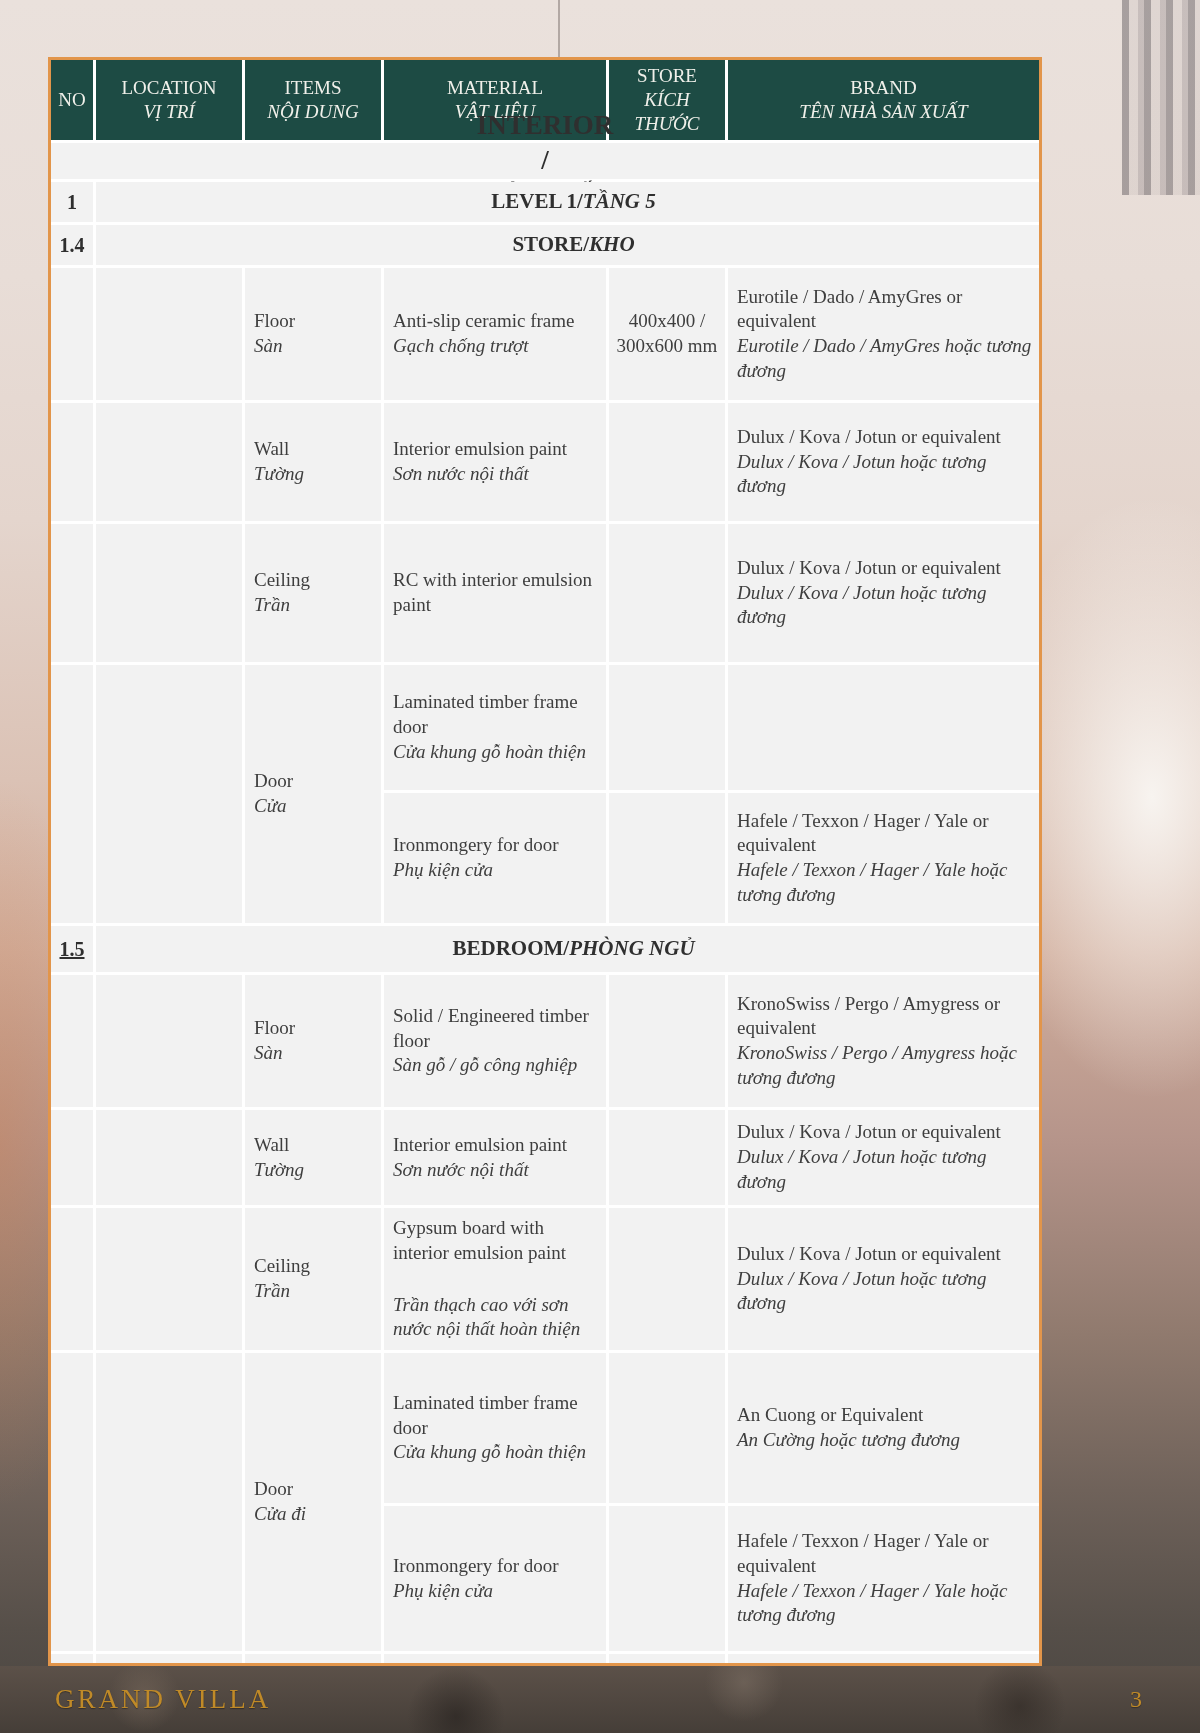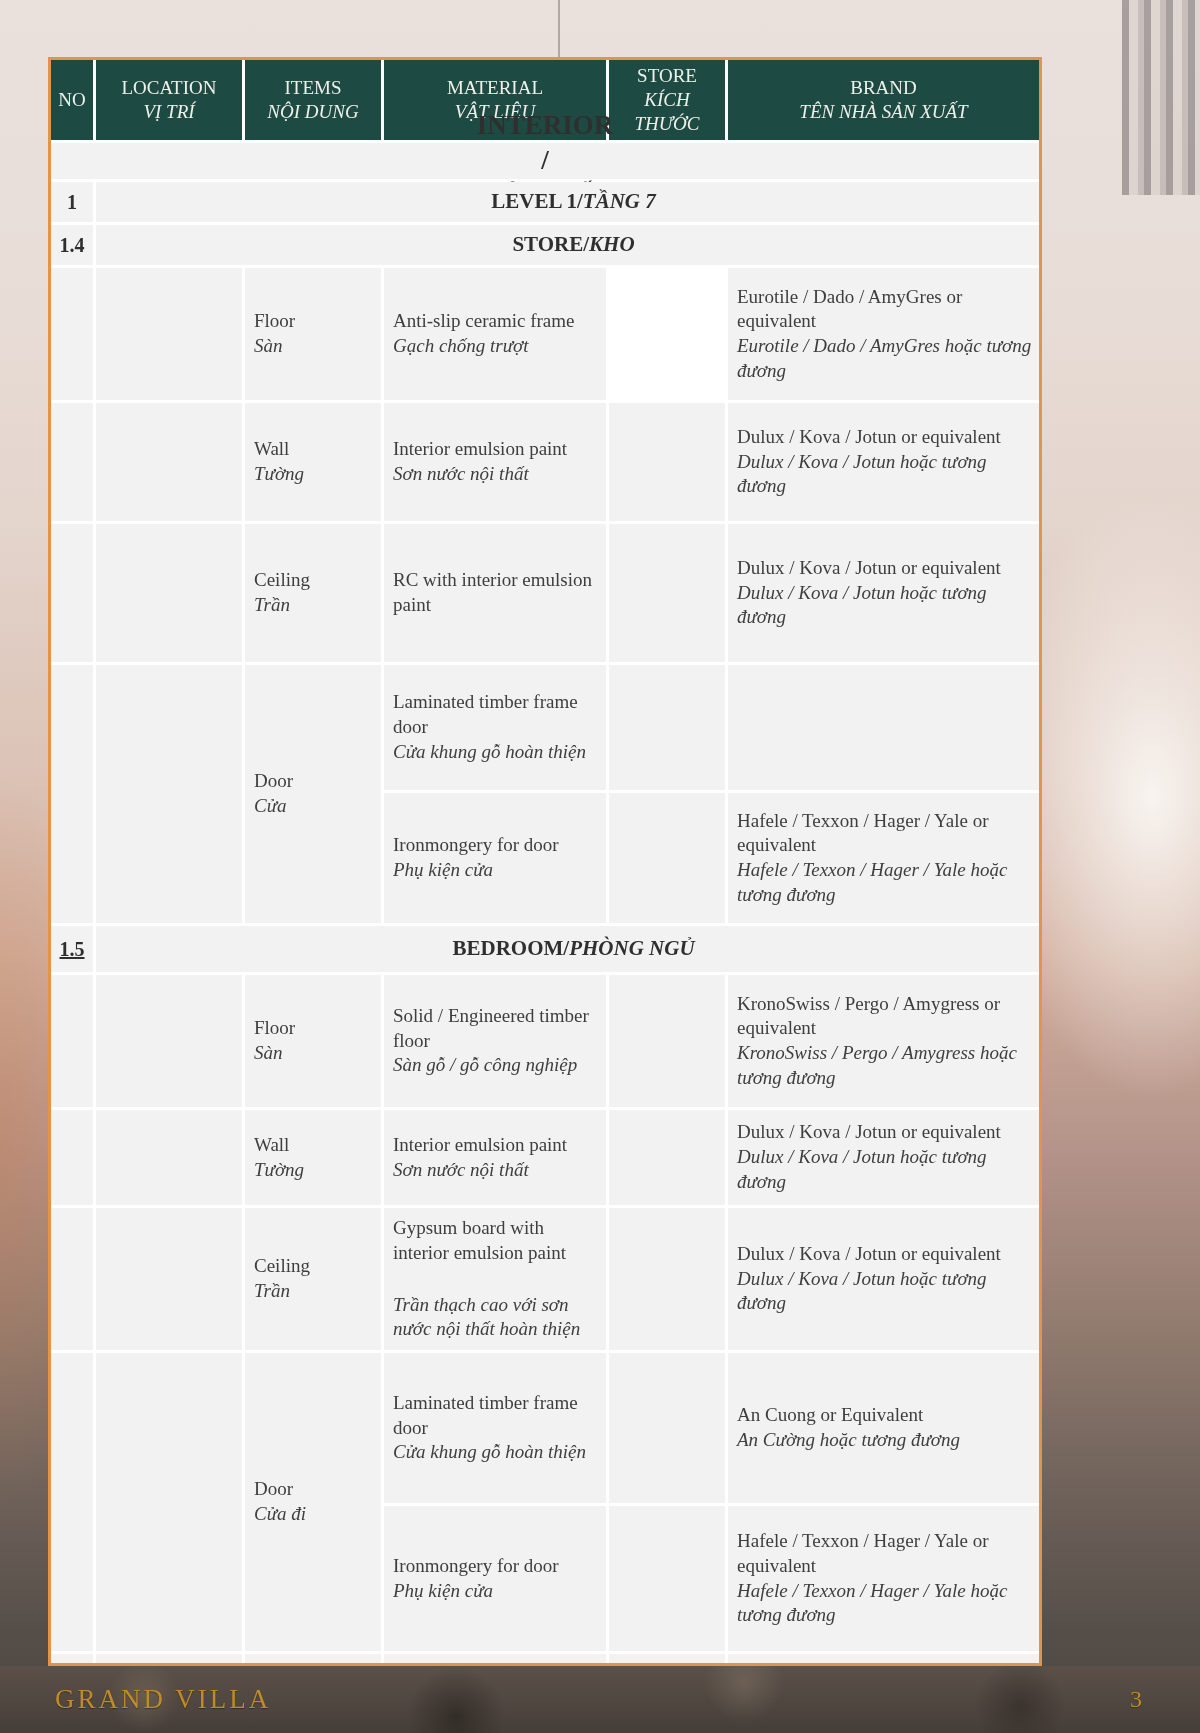--- a/index.html
+++ b/index.html
@@ -106,39 +106,42 @@
         <span>INTERIOR</span>
         <span> / </span>
         <span class="vi">NỘI THẤT</span>
       </div>
       <div class="cell num" style="grid-area: 3 / 1;">
         <span>1</span>
       </div>
       <div class="cell trow" style="grid-area: 3 / 2 / auto / span 5;">
         <span>LEVEL 1</span>
         <span> / </span>
-        <span class="vi">TẦNG 7</span>
+        <span class="vi">TẦNG 5</span>
       </div>
       <div class="cell num" style="grid-area: 4 / 1; text-align: center;">
         <span>1.4</span>
       </div>
       <div class="cell trow" style="grid-area: 4 / 2 / auto / span 5;">
         <span>STORE</span>
         <span> / </span>
         <span class="vi">KHO</span>
       </div>
       <div class="cell blank" style="grid-area: 5 / 1;"></div>
       <div class="cell blank" style="grid-area: 5 / 2;"></div>
       <div class="cell item-cell" style="grid-area: 5 / 3;">
         <div class="en">Floor</div>
         <div class="vi">Sàn</div>
       </div>
       <div class="cell material-cell" style="grid-area: 5 / 4;">
         <div class="en">Anti-slip ceramic frame</div>
         <div class="vi">Gạch chống trượt</div>
+      </div>
+      <div class="cell size-cell" style="grid-area: 5 / 5;">
+        <span>400x400 / 300x600 mm</span>
       </div>
       <div class="cell brand-cell" style="grid-area: 5 / 6;">
         <div class="en">Eurotile / Dado / AmyGres or equivalent</div>
         <div class="vi">Eurotile / Dado / AmyGres hoặc tương đương</div>
       </div>
       <div class="cell blank" style="grid-area: 6 / 1;"></div>
       <div class="cell blank" style="grid-area: 6 / 2;"></div>
       <div class="cell item-cell" style="grid-area: 6 / 3;">
         <div class="en">Wall</div>
         <div class="vi">Tường</div>

